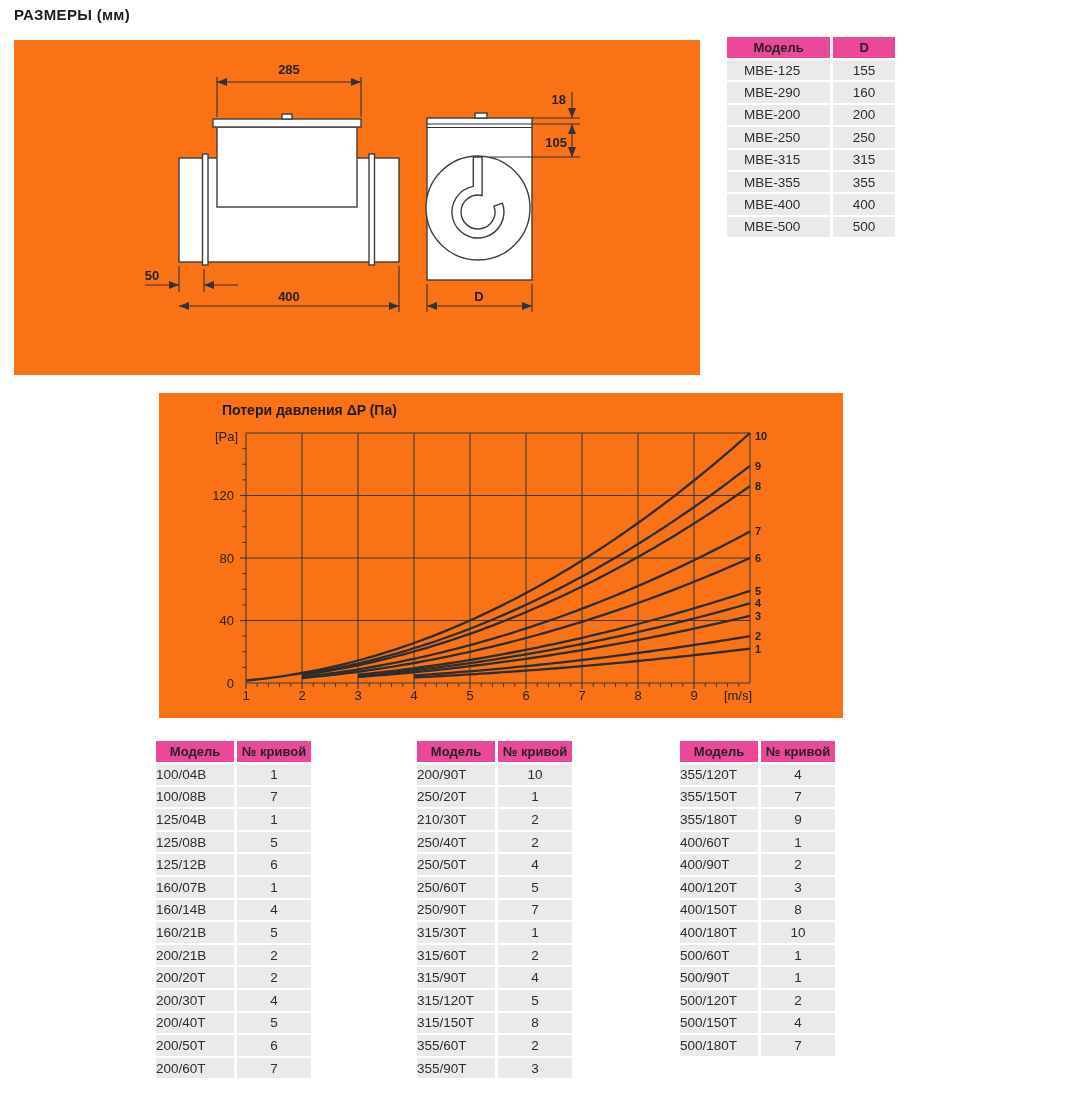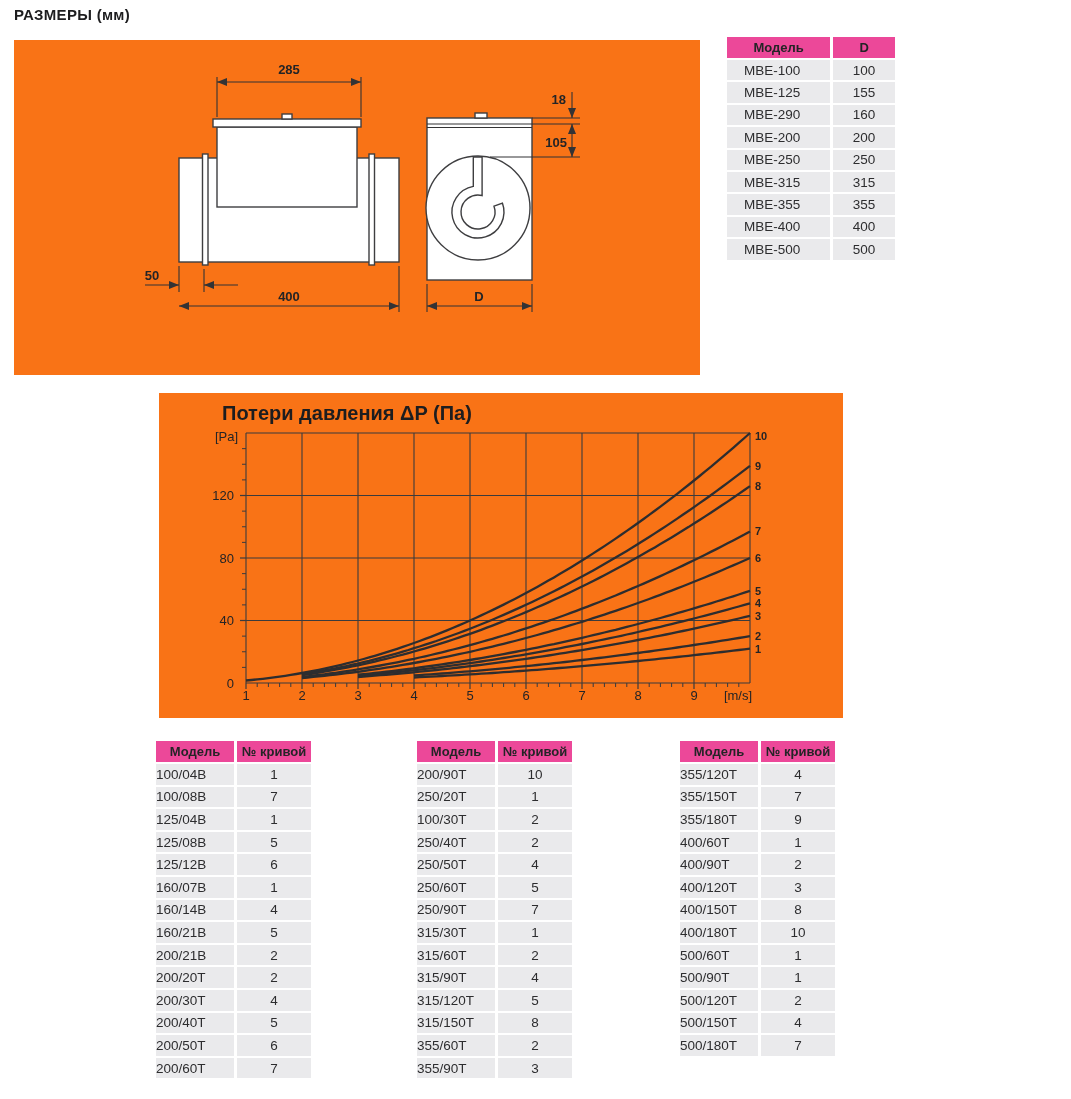--- a/index.html
+++ b/index.html
@@ -3,21 +3,21 @@
 <meta charset="utf-8">
 <style>
   html,body{margin:0;padding:0;background:#fff;}
   .page{position:relative;width:898px;height:1099px;background:#ffffff;overflow:hidden;
         font-family:"Liberation Sans",sans-serif;color:#2a2a2c;}
   .page-title{position:absolute;left:14px;top:6px;font-size:15px;font-weight:bold;
         letter-spacing:.3px;color:#1d1d1f;}
   .panel{position:absolute;background:#f97316;}
   .panel-drawing{left:14px;top:40px;width:686px;height:335px;}
   .panel-chart{left:159px;top:393px;width:684px;height:325px;}
-  .chart-title{position:absolute;left:63px;top:9px;font-size:20px;font-weight:bold;color:#1d1d1f;}
+  .chart-title{position:absolute;left:63px;top:9px;font-size:14px;font-weight:bold;color:#1d1d1f;}
   svg{display:block;}
   
   .dtable{border-collapse:separate;border-spacing:3px 2px;}
   .dtable th{background:#ec4899;font-size:13px;font-weight:bold;color:#242426;
         height:21px;padding:0;text-align:center;}
   .dtable td{background:#eaeaec;font-size:13.5px;color:#2d2d2f;padding:0;}
   .dtable td.c-model{text-align:left;}
   .dtable td.c-num{text-align:center;}
   .t-dim{position:absolute;left:724px;top:35px;}
   .t-dim th.h-model,.t-dim td.c-model{width:164px;}
@@ -104,24 +104,20 @@
   </div>
 
   <table class="dtable t-dim">
       <thead>
         <tr>
           <th class="h-model">Модель</th>
           <th class="h-num">D</th>
         </tr>
       </thead>
       <tbody>
-        <tr>
-          <td class="c-model">МВЕ-100</td>
-          <td class="c-num">100</td>
-        </tr>
         <tr>
           <td class="c-model">МВЕ-125</td>
           <td class="c-num">155</td>
         </tr>
         <tr>
           <td class="c-model">МВЕ-290</td>
           <td class="c-num">160</td>
         </tr>
         <tr>
           <td class="c-model">МВЕ-200</td>
@@ -348,21 +344,21 @@
       <tbody>
         <tr>
           <td class="c-model">200/90Т</td>
           <td class="c-num">10</td>
         </tr>
         <tr>
           <td class="c-model">250/20Т</td>
           <td class="c-num">1</td>
         </tr>
         <tr>
-          <td class="c-model">100/30Т</td>
+          <td class="c-model">210/30Т</td>
           <td class="c-num">2</td>
         </tr>
         <tr>
           <td class="c-model">250/40Т</td>
           <td class="c-num">2</td>
         </tr>
         <tr>
           <td class="c-model">250/50Т</td>
           <td class="c-num">4</td>
         </tr>

